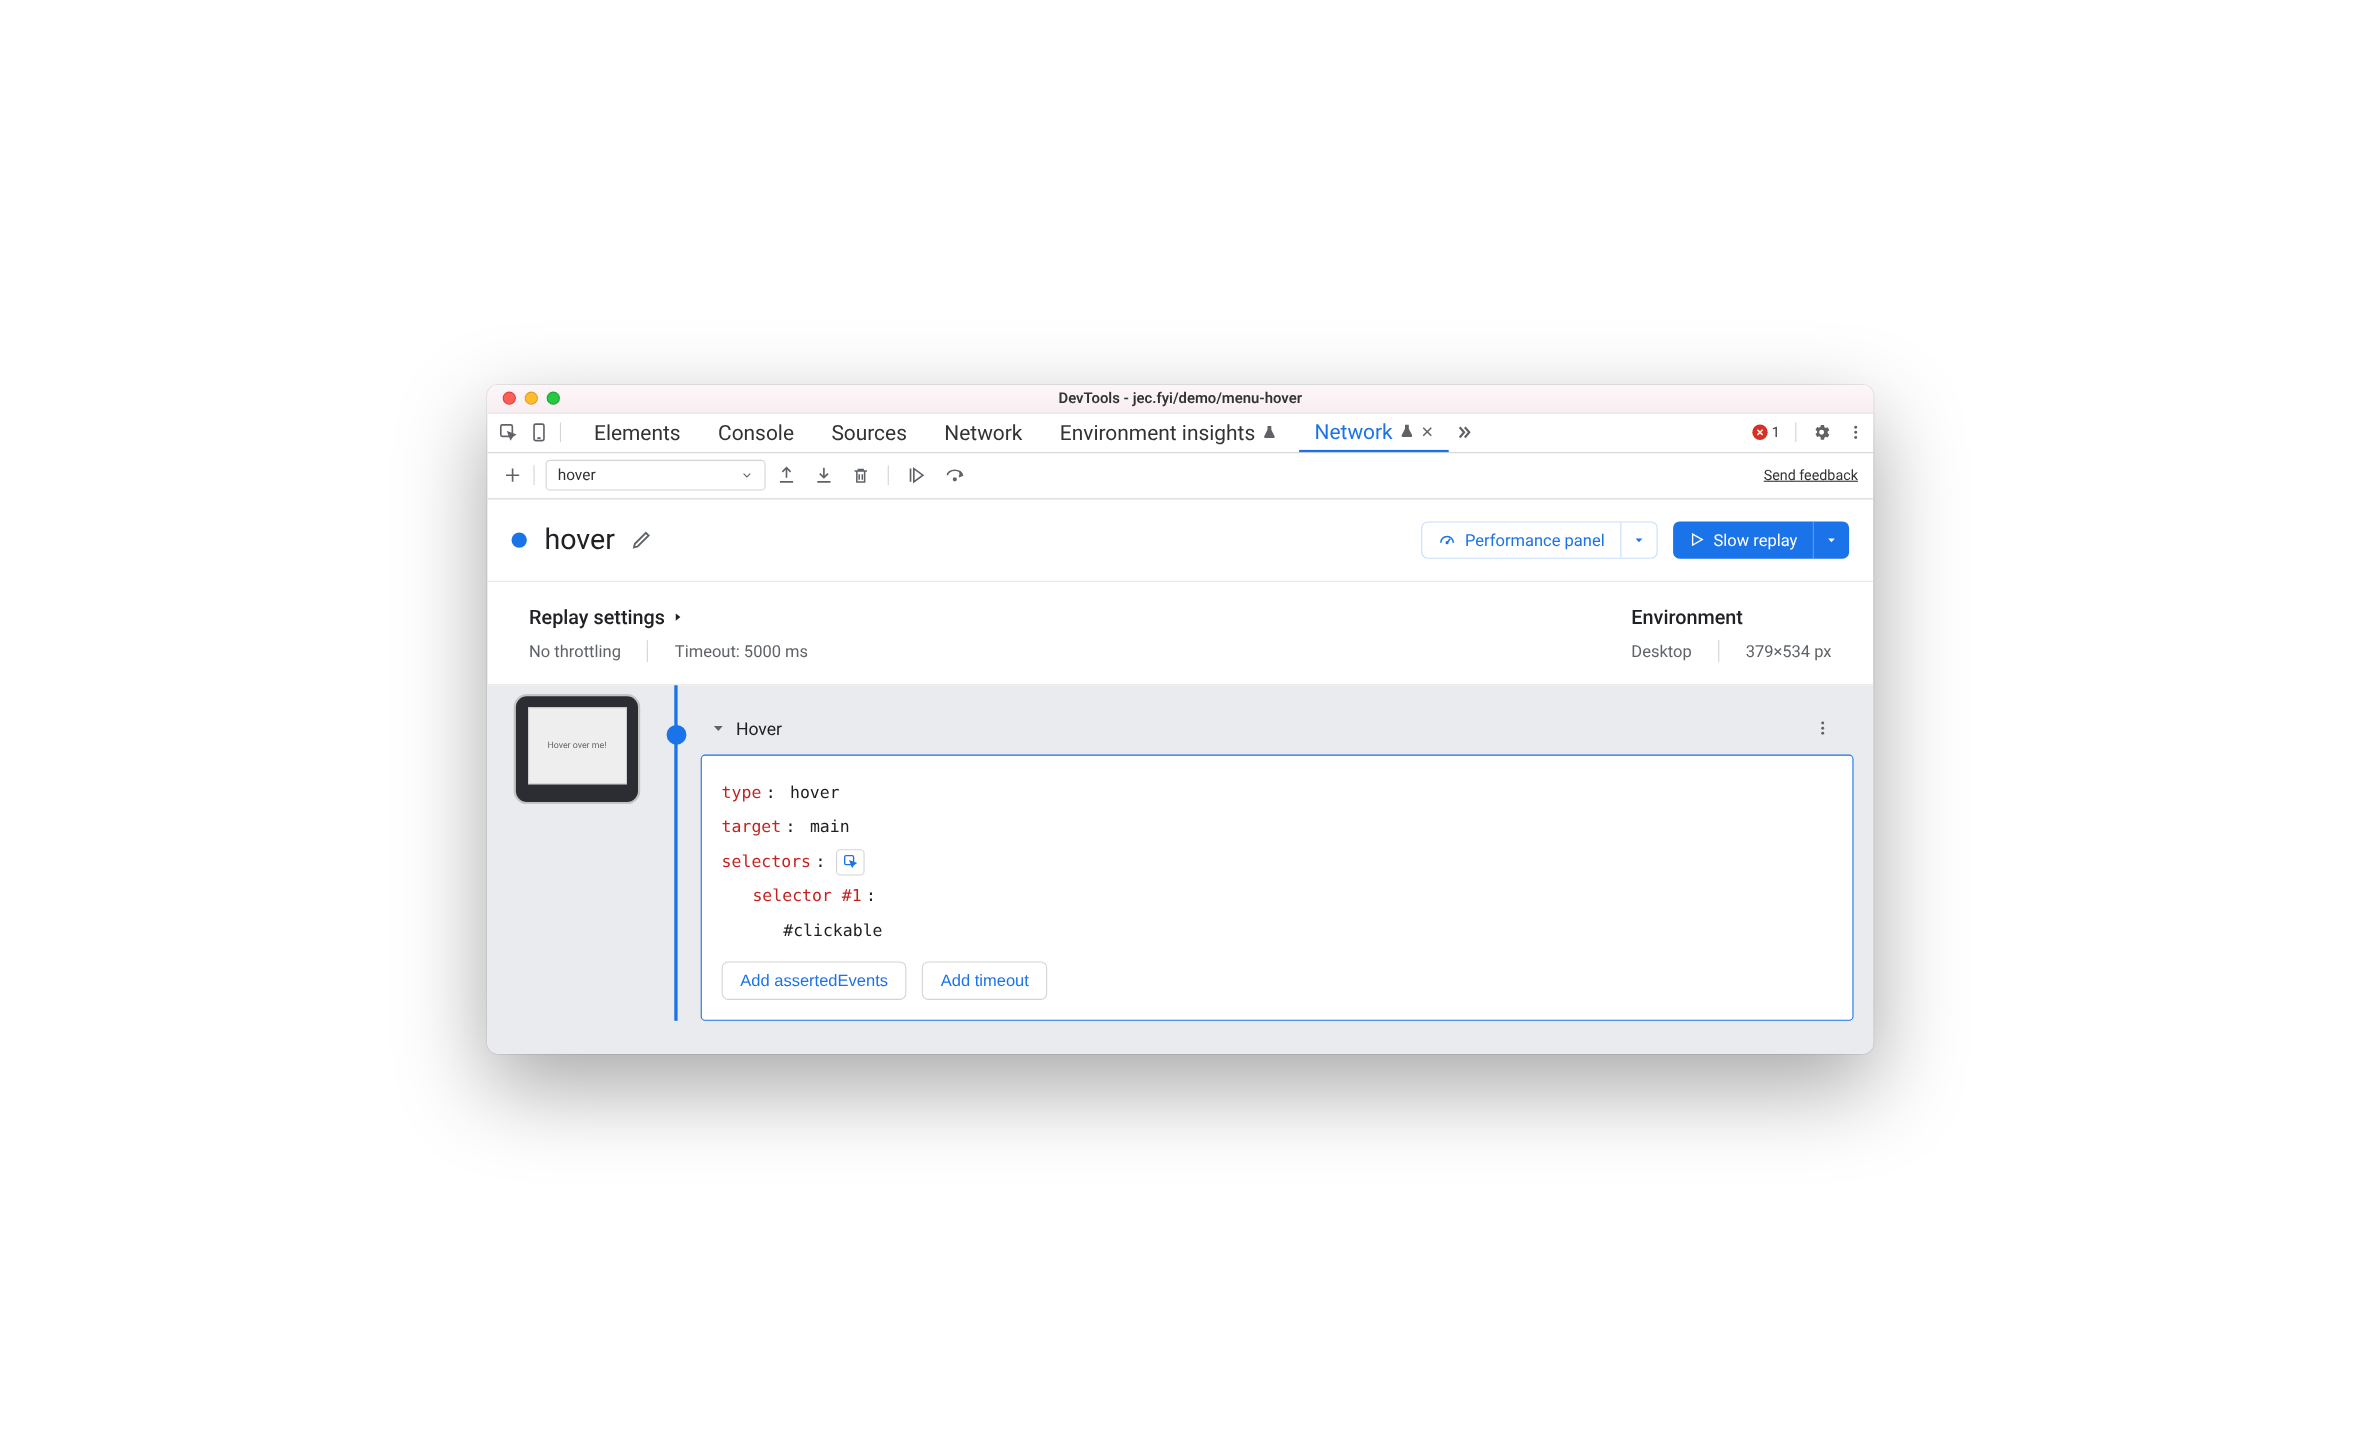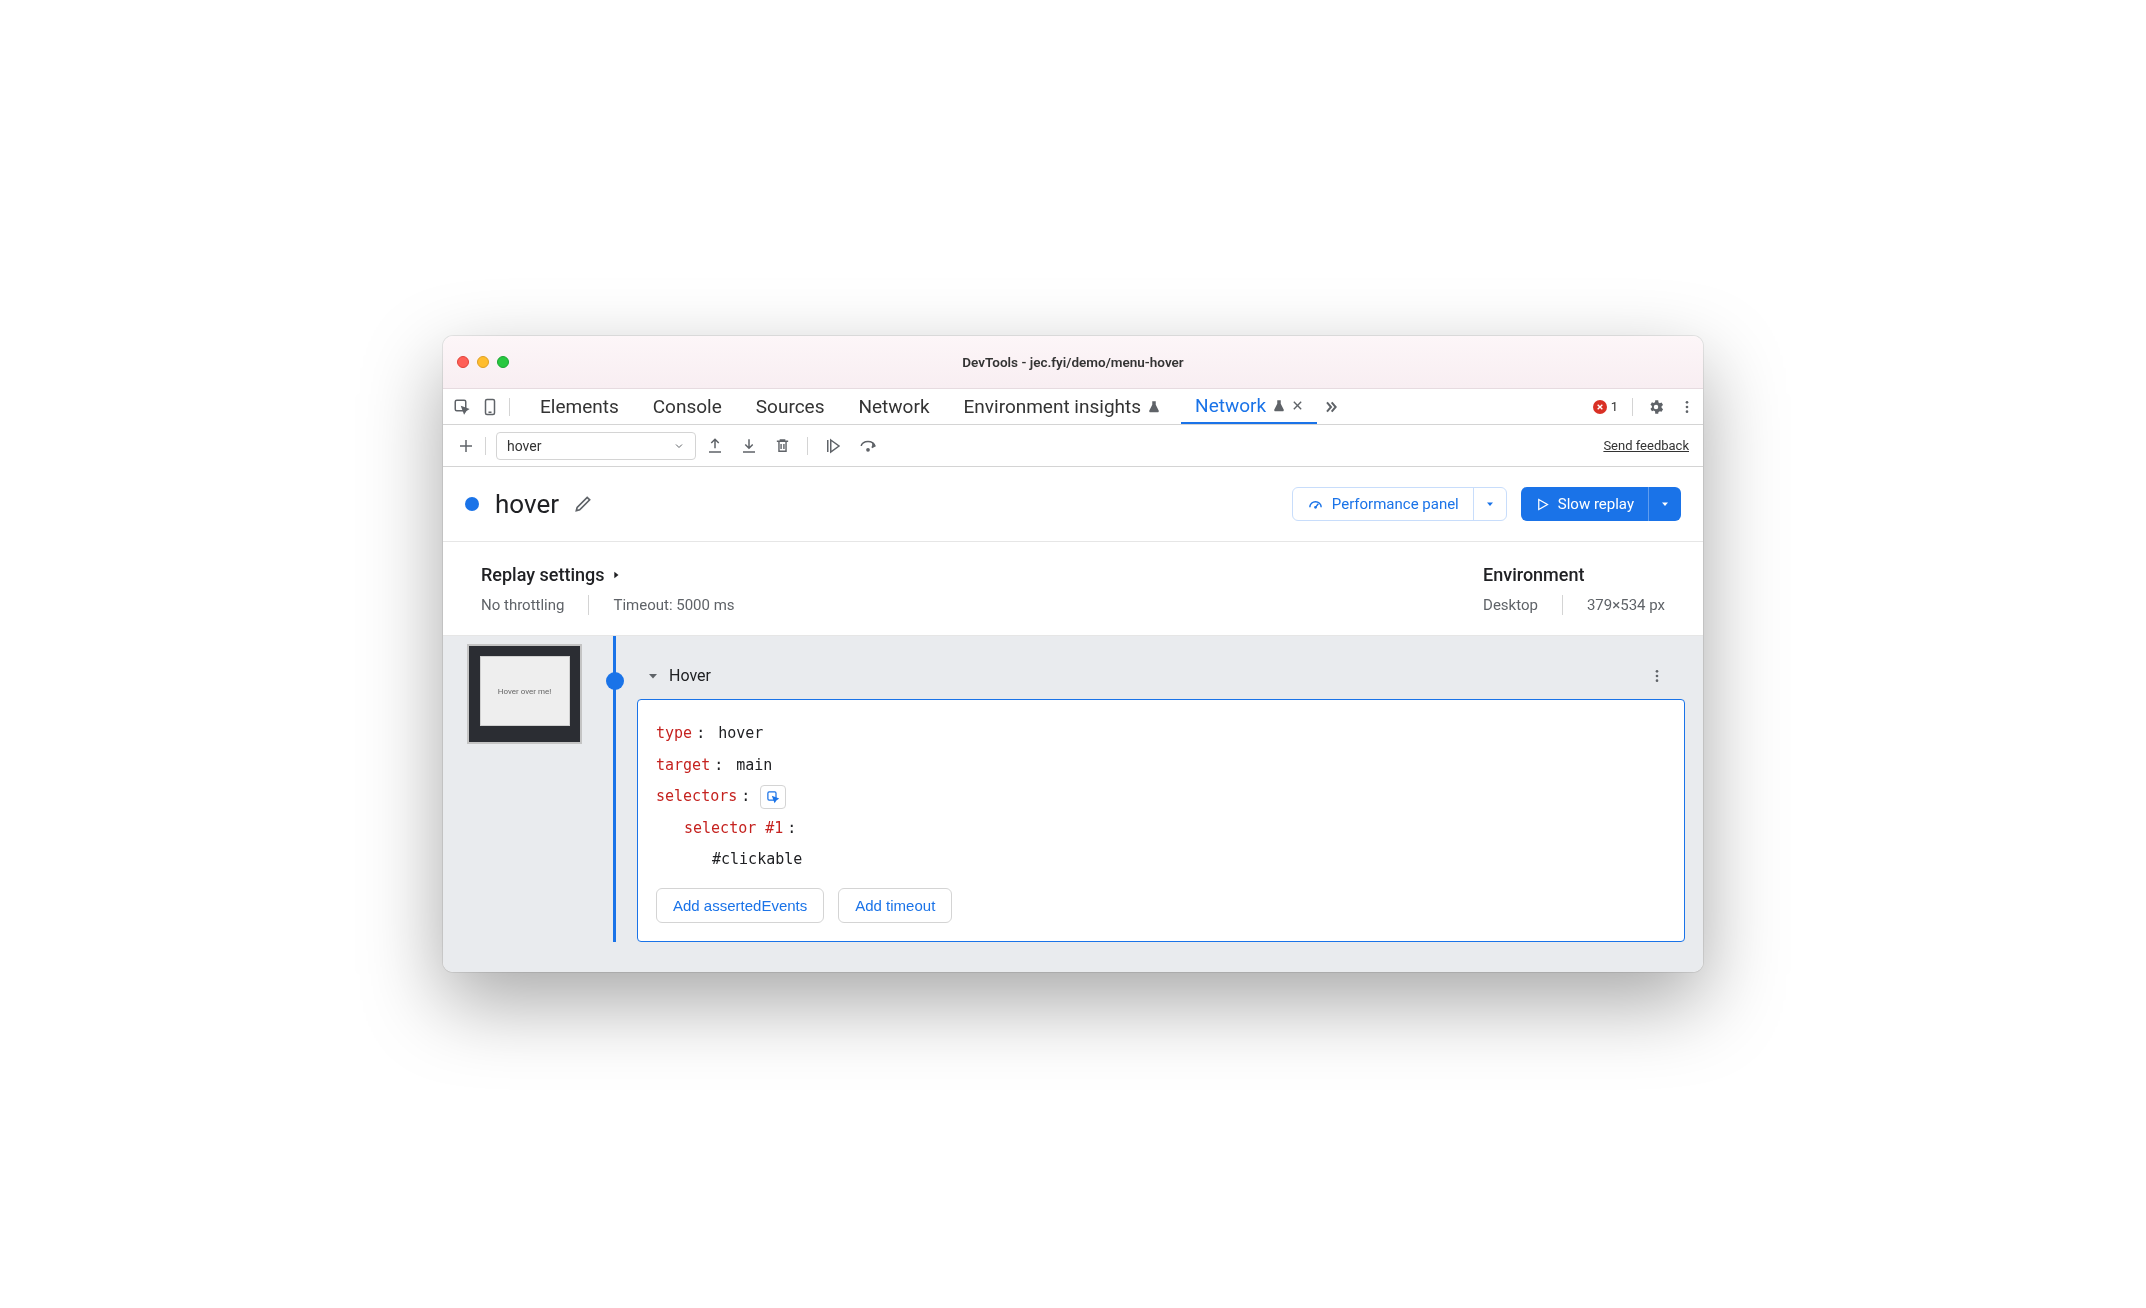--- a/index.html
+++ b/index.html
@@ -15,21 +15,21 @@
   .window {
     width: 1260px;
     background: #fff;
     border-radius: 10px;
     box-shadow: 0 30px 80px rgba(0,0,0,0.35), 0 0 0 1px rgba(0,0,0,0.08);
     overflow: hidden;
   }
   
   .titlebar {
     background: linear-gradient(#fdf6f8, #f8eef2);
-    height: 53px;
+    height: 26px;
     display: flex;
     align-items: center;
     padding: 0 14px;
     border-bottom: 1px solid #e6dbe0;
     position: relative;
   }
   .traffic-lights { display: flex; gap: 8px; }
   .traffic-lights span {
     width: 12px; height: 12px; border-radius: 50%;
     display: inline-block;
@@ -109,21 +109,21 @@
   .settings h3 { font-size:18px; font-weight:500; color:#202124; display:flex; align-items:center; gap:6px;}
   .settings .meta { font-size:15px; color:#5f6368; display:flex; align-items:center; gap:24px;}
   .settings .meta .vsep { height:20px;}
   
   .steps-area {
     background:#e9ebee; padding: 0 18px 30px 18px; display:flex; gap:0;
   }
   .thumbnail-col { width: 140px; padding-top: 8px;}
   .thumbnail {
     width: 115px; height: 100px; background:#2b2d33;
-    border:2px solid #c4c4c4; border-radius:0;
+    border:2px solid #c4c4c4; border-radius:12px;
     display:flex; align-items:flex-start; justify-content:center;
     padding-top:10px; margin-left:6px;
   }
   .thumbnail .inner {
     width:90px; height:70px; background:#eeeeee; border:1px solid #d0d0d0;
     display:flex; align-items:center; justify-content:center;
     font-size:8px; color:#666;
   }
   .timeline-col { width: 36px; position:relative;}
   .timeline-line {

